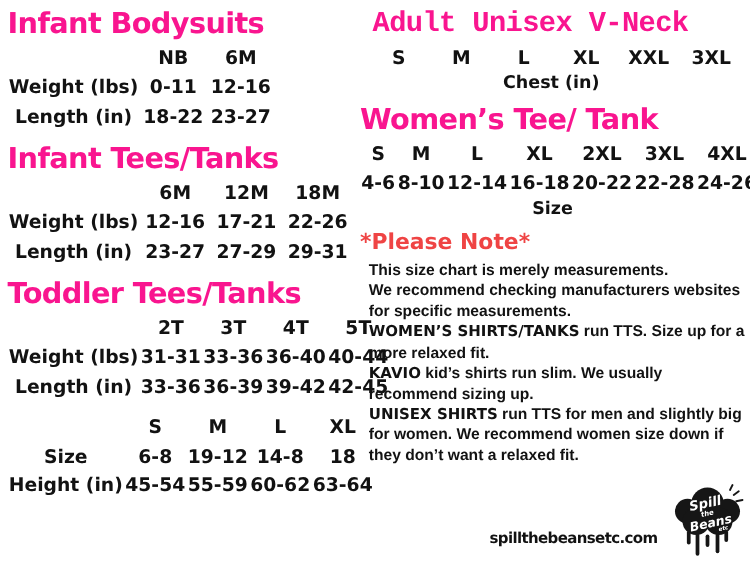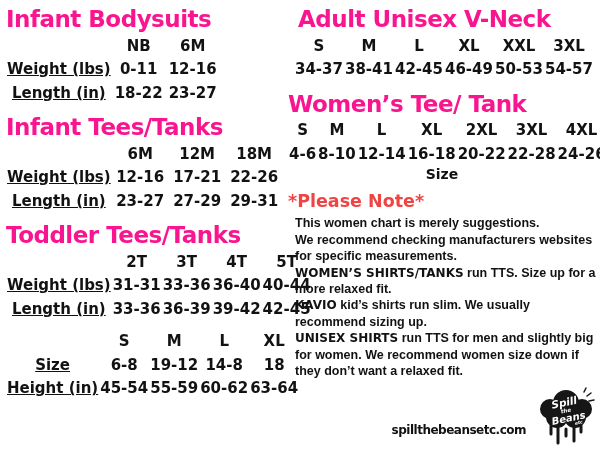--- a/index.html
+++ b/index.html
@@ -20,31 +20,31 @@
 
   .sec { margin-bottom: 9px; }
   .sec h2 {
     margin: 0 0 1px 0;
     font-size: 23px;
     line-height: 1.2;
     color: var(--accent);
     letter-spacing: -0.5px;
     white-space: nowrap;
   }
-  .sec-adult h2 { padding-left: 10px; }
+  .sec-adult h2 { padding-left: 10px; font-family: Liberation Mono, monospace; }
 
   table.sizes { border-collapse: collapse; table-layout: fixed; }
   table.sizes td {
     padding: 2px 1px;
     text-align: center;
     font-size: 15px;
     line-height: 1.3;
     white-space: nowrap;
   }
-  td.rl { text-align: left; font-size: 15px; text-decoration: underline; }
+  td.rl { text-align: left; font-size: 15px; }
 
   .t-ib td { width: 54px; }  .t-ib td:first-child { width: 94px; }
   .t-it td { width: 57px; }  .t-it td:first-child { width: 94px; }
   .t-td td { width: 48px; }  .t-td td:first-child { width: 91px; }
   .t-y  td { width: 49px; }  .t-y  td:first-child { width: 87px; }
 
   .t-ad td { width: 50px; font-size: 14.5px; }
   .t-ad { margin-left: 6px; }
   .t-w  td { width: 44px; font-size: 14px; padding: 2px 0; }
 
@@ -200,30 +200,23 @@
     <table class="sizes t-ad">
         <tbody>
       <tr>
         <td>S</td>
         <td>M</td>
         <td>L</td>
         <td>XL</td>
         <td>XXL</td>
         <td>3XL</td>
       </tr>
-      <tr>
-        <td>34-37</td>
-        <td>38-41</td>
-        <td>42-45</td>
-        <td>46-49</td>
-        <td>50-53</td>
-        <td>54-57</td>
-      </tr>
-    </tbody>
-      </table>
+    </tbody>
+      </table>
+    <div class="table-foot foot-ad">Chest (in)</div>
   </div>
 
   <div class="sec">
     <h2>Women’s Tee/ Tank</h2>
     <table class="sizes t-w">
         <tbody>
       <tr>
         <td>S</td>
         <td>M</td>
         <td>L</td>
@@ -241,21 +234,21 @@
         <td>22-28</td>
         <td>24-26</td>
       </tr>
     </tbody>
       </table>
     <div class="table-foot foot-w">Size</div>
   </div>
 
   <div class="notes">
     <h3>*Please Note*</h3>
-    <p><span class="npb"></span><span>This women chart is merely suggestions.</span></p>
+    <p><span class="npb"></span><span>This size chart is merely measurements.</span></p>
     <p><span class="npb"></span><span>We recommend checking manufacturers websites for specific measurements.</span></p>
     <p><span class="npb">WOMEN’S SHIRTS/TANKS</span><span> run TTS. Size up for a more relaxed fit.</span></p>
     <p><span class="npb">KAVIO</span><span> kid’s shirts run slim. We usually recommend sizing up.</span></p>
     <p><span class="npb">UNISEX SHIRTS</span><span> run TTS for men and slightly big for women. We recommend women size down if they don’t want a relaxed fit.</span></p>
   </div>
 
 </div>
 
 <div class="website">spillthebeansetc.com</div>
 

